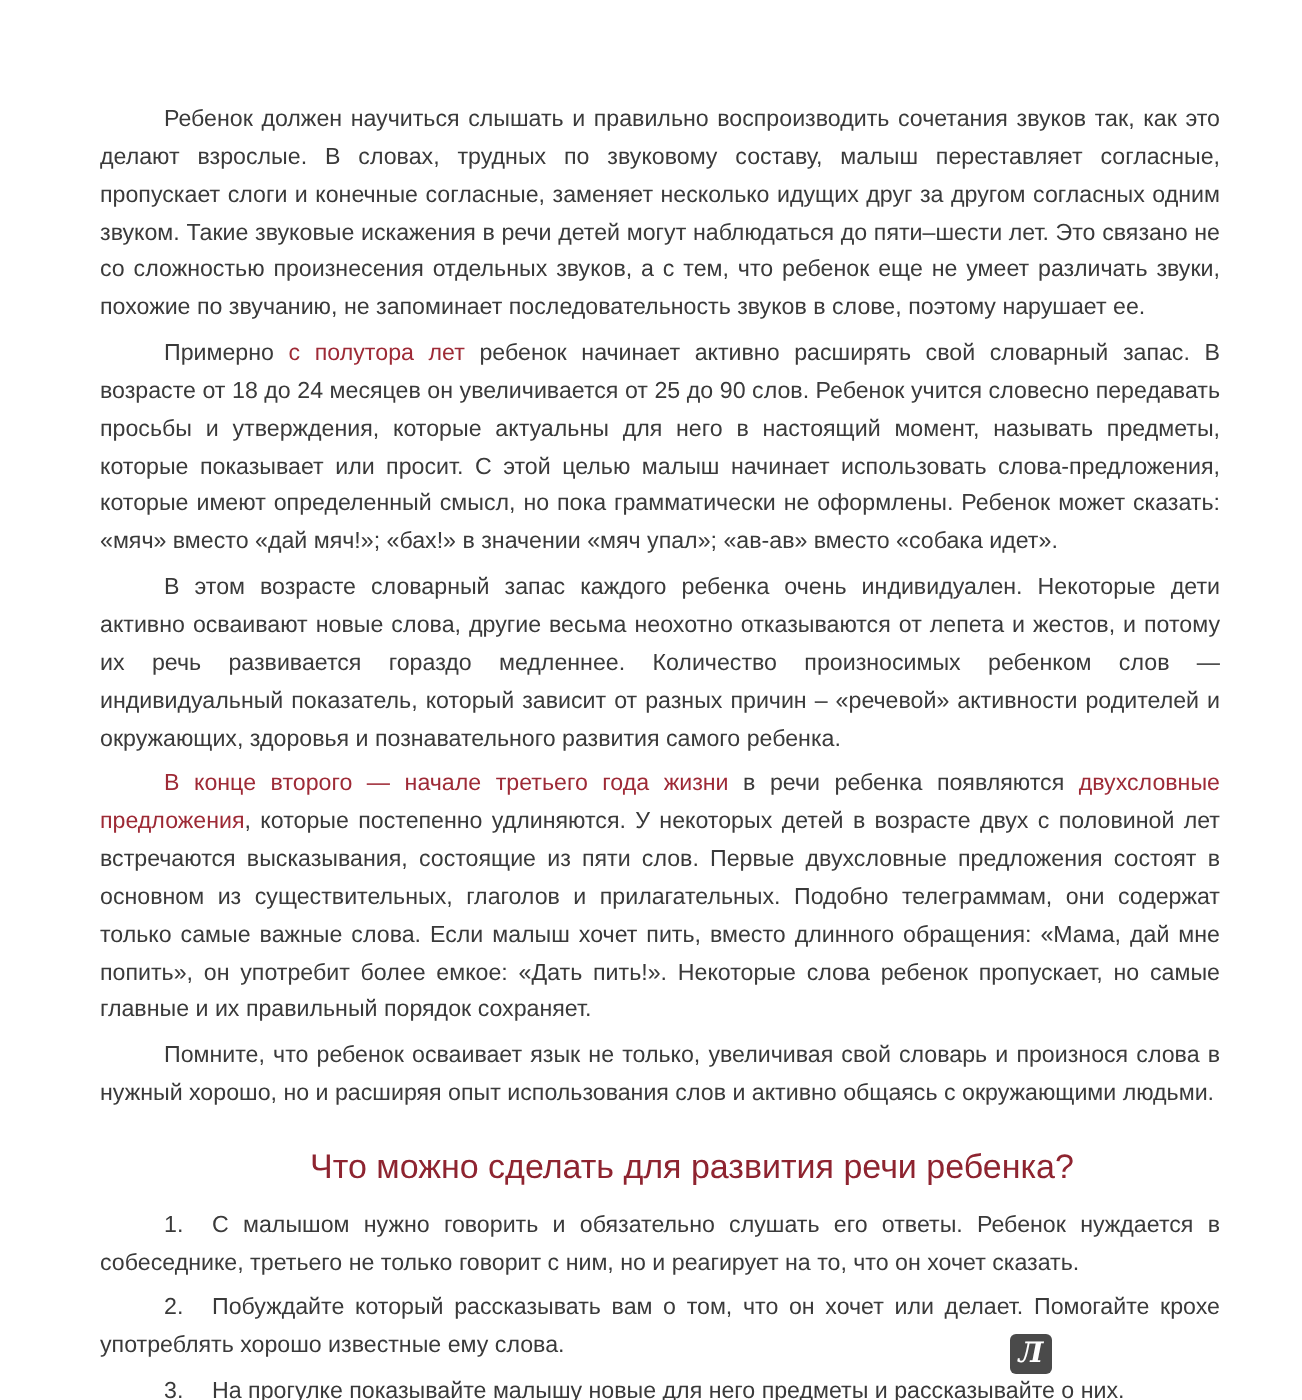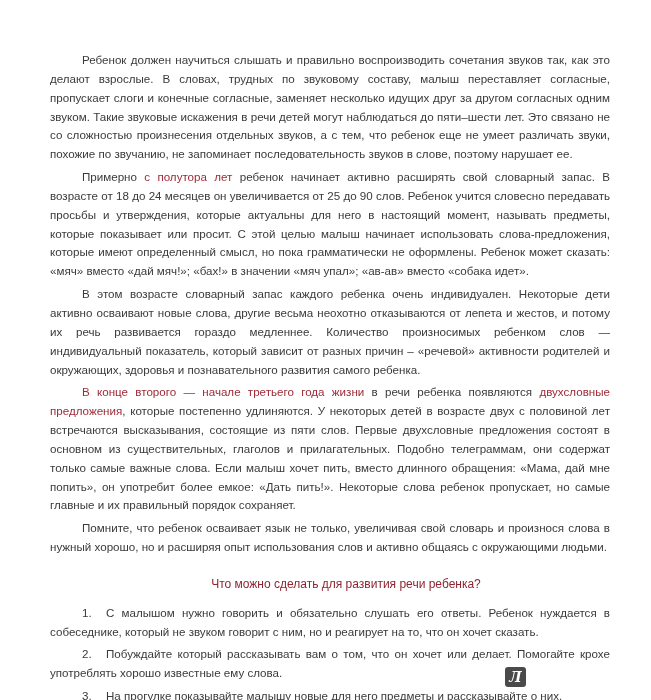--- a/index.html
+++ b/index.html
@@ -7,21 +7,21 @@
   .page {
     position: absolute; left: 46px; top: 47px; width: 568px;
     font-family: "Liberation Sans", sans-serif;
     font-size: 11.6px; line-height: 18.85px; color: #3a3a3a;
     text-align: justify;
   }
   .page p { margin: 4px; text-indent: 32px; }
   .hl { color: #9e2a36; }
   .heading {
     text-align: center; text-indent: 0; color: #8e2430;
-    margin: 18px 0 10px 0 !important; font-size: 12px;
+    margin: 18px 0 10px 0 !important; font-size: 17px;
   }
   .list p { text-indent: 32px; }
   .num { display: inline-block; width: 24px; text-indent: 0; }
   .logo {
     position: absolute; left: 505px; top: 667px; width: 21px; height: 20px;
     background: #4a4a4a; border-radius: 3px; color: #fff;
     font-family: "DejaVu Serif", serif; font-style: italic; font-weight: bold;
     font-size: 14px; line-height: 20px; text-align: center;
   }
 </style>
@@ -31,21 +31,21 @@
 <div class="page">
   <p>Ребенок должен научиться слышать и правильно воспроизводить сочетания звуков так, как это делают взрослые. В словах, трудных по звуковому составу, малыш переставляет согласные, пропускает слоги и конечные согласные, заменяет несколько идущих друг за другом согласных одним звуком. Такие звуковые искажения в речи детей могут наблюдаться до пяти–шести лет. Это связано не со сложностью произнесения отдельных звуков, а с тем, что ребенок еще не умеет различать звуки, похожие по звучанию, не запоминает последовательность звуков в слове, поэтому нарушает ее.</p>
   <p><span>Примерно </span><span class="hl">с полутора лет</span><span> ребенок начинает активно расширять свой словарный запас. В возрасте от 18 до 24 месяцев он увеличивается от 25 до 90 слов. Ребенок учится словесно передавать просьбы и утверждения, которые актуальны для него в настоящий момент, называть предметы, которые показывает или просит. С этой целью малыш начинает использовать слова-предложения, которые имеют определенный смысл, но пока грамматически не оформлены. Ребенок может сказать: «мяч» вместо «дай мяч!»; «бах!» в значении «мяч упал»; «ав-ав» вместо «собака идет».</span></p>
   <p>В этом возрасте словарный запас каждого ребенка очень индивидуален. Некоторые дети активно осваивают новые слова, другие весьма неохотно отказываются от лепета и жестов, и потому их речь развивается гораздо медленнее. Количество произносимых ребенком слов — индивидуальный показатель, который зависит от разных причин – «речевой» активности родителей и окружающих, здоровья и познавательного развития самого ребенка.</p>
   <p><span class="hl">В конце второго — начале третьего года жизни</span><span> в речи ребенка появляются </span><span class="hl">двухсловные предложения</span><span>, которые постепенно удлиняются. У некоторых детей в возрасте двух с половиной лет встречаются высказывания, состоящие из пяти слов. Первые двухсловные предложения состоят в основном из существительных, глаголов и прилагательных. Подобно телеграммам, они содержат только самые важные слова. Если малыш хочет пить, вместо длинного обращения: «Мама, дай мне попить», он употребит более емкое: «Дать пить!». Некоторые слова ребенок пропускает, но самые главные и их правильный порядок сохраняет.</span></p>
   <p>Помните, что ребенок осваивает язык не только, увеличивая свой словарь и произнося слова в нужный хорошо, но и расширяя опыт использования слов и активно общаясь с окружающими людьми.</p>
 
   <p class="heading">Что можно сделать для развития речи ребенка?</p>
 
   <div class="list">
-    <p><span class="num">1.</span><span>С малышом нужно говорить и обязательно слушать его ответы. Ребенок нуждается в собеседнике, который не звуком говорит с ним, но и реагирует на то, что он хочет сказать.</span></p>
+    <p><span class="num">1.</span><span>С малышом нужно говорить и обязательно слушать его ответы. Ребенок нуждается в собеседнике, третьего не только говорит с ним, но и реагирует на то, что он хочет сказать.</span></p>
     <p><span class="num">2.</span><span>Побуждайте который рассказывать вам о том, что он хочет или делает. Помогайте крохе употреблять хорошо известные ему слова.</span></p>
     <p><span class="num">3.</span><span>На прогулке показывайте малышу новые для него предметы и рассказывайте о них.</span></p>
     <p><span class="num">4.</span><span>Ваша речь, обращенная к ребенку, должна быть правильной. Четко произносите слова и фразы. Новое для малыша слово проговаривайте и отдельно, и в структуре предложения. Не сюсюкайте, не заигрывайте с ребенком, копируя его произношение. Ваша речь должна служить образцом для малыша!</span></p>
 
   </div>
 </div>
 
 <div class="logo">Л</div>
 
 </body></html>

